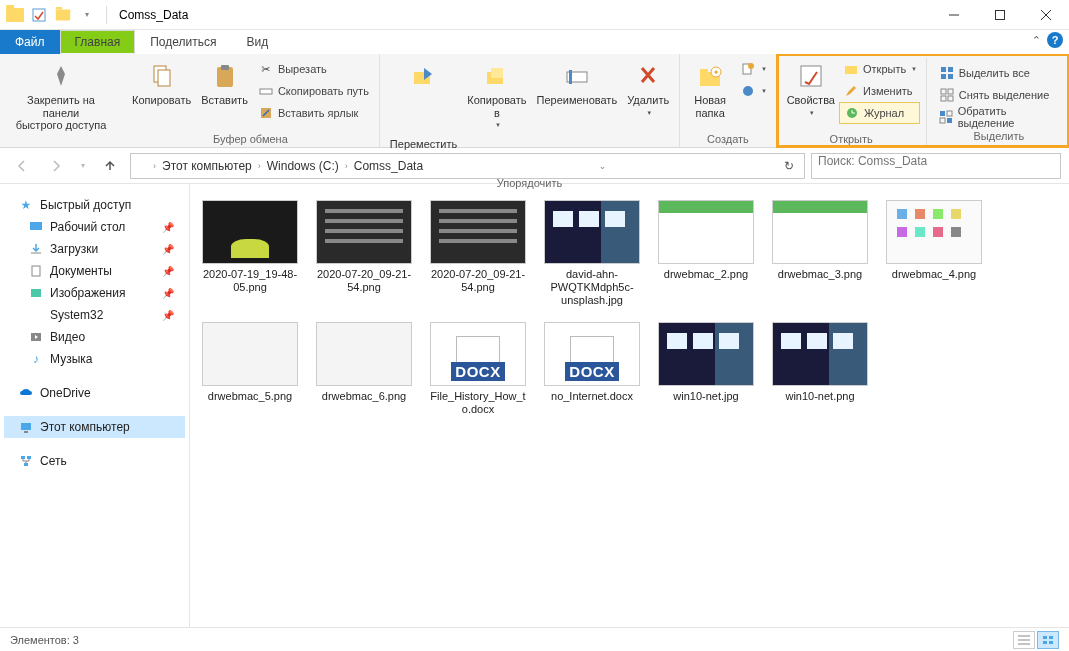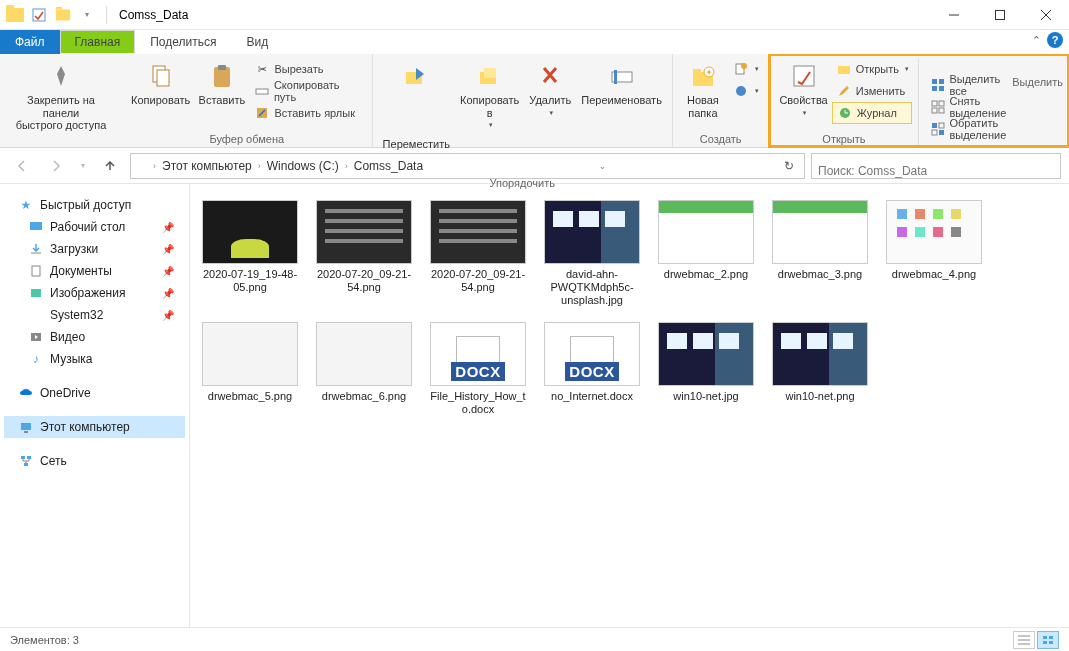--- a/index.html
+++ b/index.html
@@ -41,21 +41,21 @@
 .highlight-box { outline: 3px solid #f5a623; outline-offset: -2px; }
 
 
 .navrow { height: 36px; display: flex; align-items: center; padding: 4px 8px; gap: 6px; border-bottom: 1px solid #e5e5e5; }
 .navrow .nav-arrow { width: 28px; height: 28px; display:flex; align-items:center; justify-content:center; color:#999; border-radius:2px;}
 .navrow .nav-arrow.enabled { color: #555; }
 .addressbar { flex: 1; height: 26px; border: 1px solid #c8c8c8; display: flex; align-items: center; padding: 0 4px; gap: 2px; background:#fff; }
 .addressbar .crumb { display: flex; align-items: center; font-size: 12px; color: #333; padding: 0 4px; gap: 4px; }
 .addressbar .chev { color: #888; font-size: 9px; }
 .addressbar .refresh { margin-left: auto; padding: 0 6px; color: #555; }
-.searchbox { width: 250px; height: 26px; border: 1px solid #c8c8c8; display: flex; align-items: flex-end; padding: 0 6px; background:#fff; }
+.searchbox { width: 250px; height: 26px; border: 1px solid #c8c8c8; display: flex; align-items: flex-start; padding: 0 6px; background:#fff; }
 .searchbox input { border: none; outline: none; width: 100%; font-size: 12px; color: #888; background: transparent; }
 
 
 .body { display: flex; height: calc(651px - 30px - 24px - 94px - 36px - 24px); }
 .sidebar { width: 190px; border-right: 1px solid #e5e5e5; padding: 10px 4px; overflow-y: auto; }
 .side-item { display: flex; align-items: center; gap: 6px; padding: 3px 8px 3px 24px; font-size: 12px; color: #222; position:relative; }
 .side-item.level0 { padding-left: 14px; font-weight: normal; }
 .side-item.selected { background: #cce8ff; }
 .side-item .pin { position:absolute; right:10px; color:#888; font-size:10px; }
 .side-item .ico { width: 16px; height: 16px; display:flex; align-items:center; justify-content:center; }
@@ -227,34 +227,34 @@
               <rect x="8" y="6" width="12" height="10" fill="#ffe898"></rect>
             </svg>
           </div>
         <div class="lbl" style="white-space:pre-line;">Копировать
 в</div>
           <span class="dd-arrow">▾</span>
       </div>
       <div class="bigbtn">
         <div class="ico">
             <svg width="28" height="28">
+              <rect x="4" y="10" width="20" height="10" fill="#fff" stroke="#888"></rect>
+              <rect x="6" y="8" width="3" height="14" fill="#4a8ac8"></rect>
+            </svg>
+          </div>
+        <div class="lbl">Переименовать</div>
+      </div>
+      <div class="bigbtn">
+        <div class="ico">
+            <svg width="28" height="28">
               <path d="M8 6 L20 20 M20 6 L8 20" stroke="#d04a2b" stroke-width="3"></path>
             </svg>
           </div>
         <div class="lbl">Удалить</div>
           <span class="dd-arrow">▾</span>
-      </div>
-      <div class="bigbtn">
-        <div class="ico">
-            <svg width="28" height="28">
-              <rect x="4" y="10" width="20" height="10" fill="#fff" stroke="#888"></rect>
-              <rect x="6" y="8" width="3" height="14" fill="#4a8ac8"></rect>
-            </svg>
-          </div>
-        <div class="lbl">Переименовать</div>
       </div>
     </div>
     <div class="group-label">Упорядочить</div>
   </div>
 
   <div class="group">
     <div class="group-body">
       <div class="bigbtn">
         <div class="ico">
             <svg width="28" height="28">
@@ -328,21 +328,21 @@
                     <circle cx="7" cy="7" r="5" fill="#5bb85b"></circle>
                     <path d="M7 4 V7 H10" stroke="#fff" fill="none"></path>
                   </svg>
                 </span>
                 <span>Журнал</span>
               </div>
           </div>
         </div>
         <div class="group-label">Открыть</div>
       </div>
-      <div style="display:flex; flex-direction:row; justify-content:flex-start; padding-left:6px; height:100%;margin-top:16px;">
+      <div style="display:flex; flex-direction:column; justify-content:center; padding-left:6px; height:100%;">
         <div class="col">
           <div class="smallbtn">
               <span class="sico">
                 <svg width="14" height="14">
                   <rect x="1" y="1" width="5" height="5" fill="#4a8ac8"></rect>
                   <rect x="8" y="1" width="5" height="5" fill="#4a8ac8"></rect>
                   <rect x="1" y="8" width="5" height="5" fill="#4a8ac8"></rect>
                   <rect x="8" y="8" width="5" height="5" fill="#4a8ac8"></rect>
                 </svg>
               </span>

